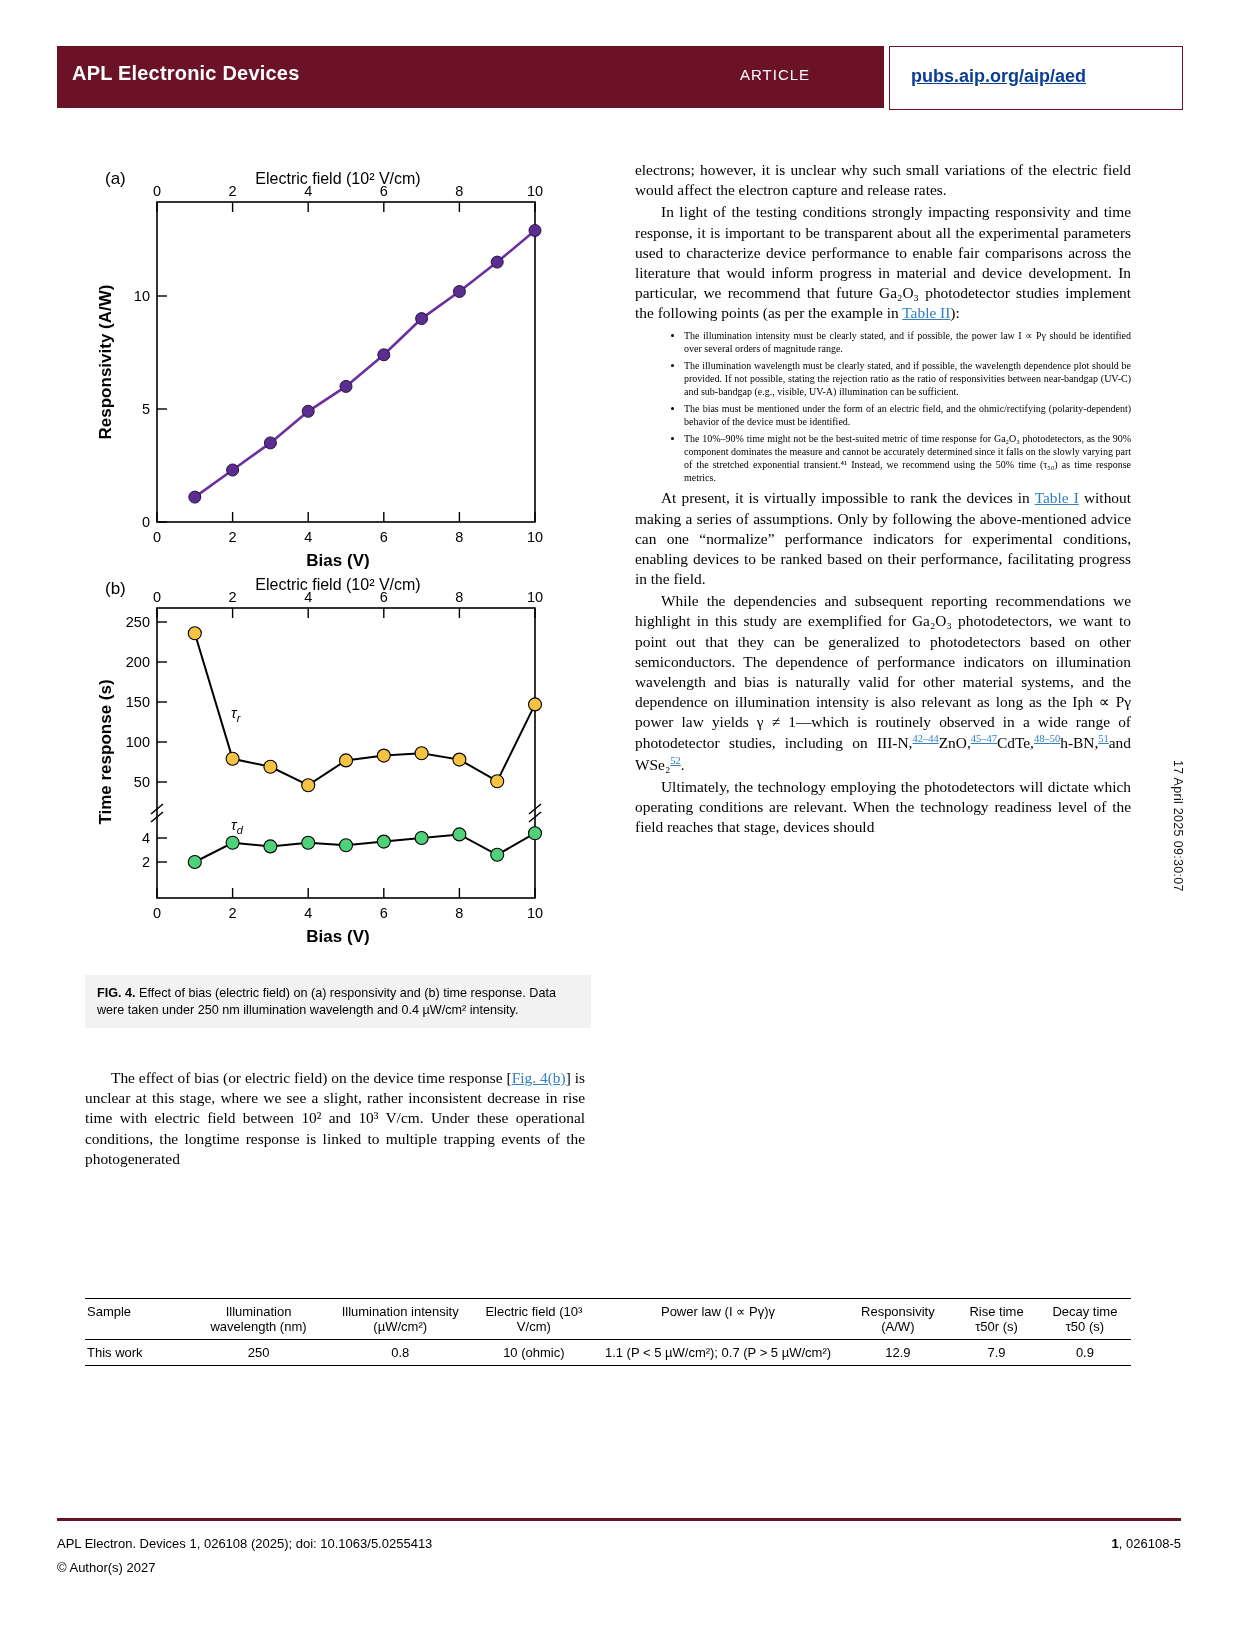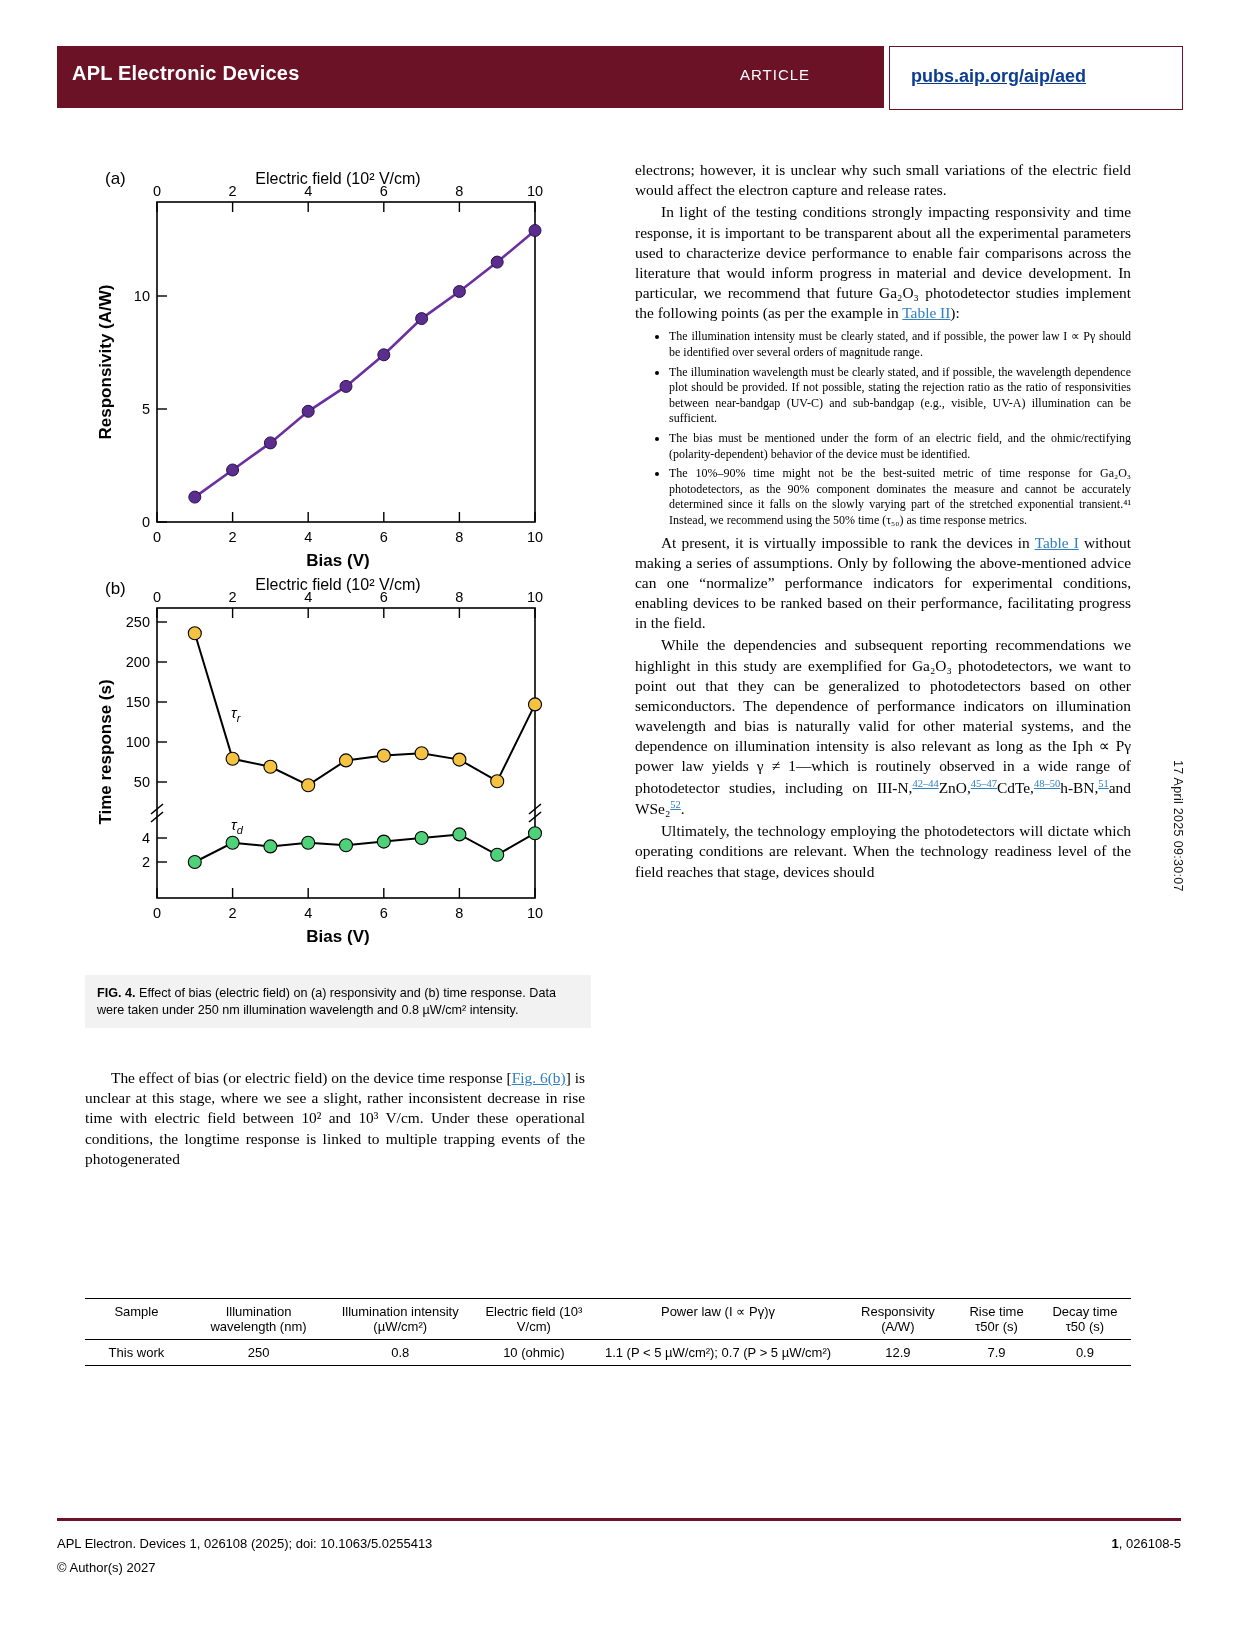--- a/index.html
+++ b/index.html
@@ -22,21 +22,21 @@
   .side-date{position:absolute;left:1185px;top:760px;width:260px;
     transform:rotate(90deg);transform-origin:0 0;
     font-family:"Liberation Sans",sans-serif;font-size:12.5px;color:#111;letter-spacing:0.3px;}
   .col-right{position:absolute;left:635px;top:160px;width:496px;
     font-size:15.4px;line-height:1.31;text-align:justify;}
   .col-right p{margin:0 0 2px 0;text-indent:26px;}
   .col-right p.noind{text-indent:0;}
   h3.sec{font-family:"Liberation Sans",sans-serif;font-size:16px;font-weight:bold;
     margin:18px 0 8px 0;letter-spacing:0.2px;}
   ul.bullets{margin:6px 0 4px 0;padding-left:34px;}
-  ul.bullets li{margin-bottom:4px;text-align:justify;font-size:12px;line-height:1.30;}
+  ul.bullets li{margin-bottom:4px;text-align:justify;font-size:10px;line-height:1.30;margin-left:15px;}
   .lnk{color:#2f7fc1;}
   .sup{font-size:10.5px;vertical-align:super;}
   
   .fig-wrap{position:absolute;left:85px;top:162px;width:506px;height:790px;}
   .fig-caption{position:absolute;left:85px;top:975px;width:506px;background:#f2f2f2;
     padding:10px 12px;box-sizing:border-box;font-family:"Liberation Sans",sans-serif;
     font-size:12.6px;line-height:1.32;}
   .fig-caption b{font-weight:bold;}
   .left-body{position:absolute;left:85px;top:1068px;width:500px;
     font-size:15.4px;line-height:1.31;text-align:justify;}
@@ -44,21 +44,21 @@
   .left-body p.noind{text-indent:0;}
   
   .table-block{position:absolute;left:85px;top:1298px;width:1046px;
     font-family:"Liberation Sans",sans-serif;}
   .table-title{font-size:13px;margin-bottom:8px;}
   .table-title b{font-weight:bold;}
   table.t2{border-collapse:collapse;width:1046px;font-size:13px;}
   table.t2 th,table.t2 td{padding:5px 4px;text-align:center;font-weight:normal;vertical-align:top;}
   table.t2 thead tr{border-top:1.6px solid #000;border-bottom:1px solid #000;}
   table.t2 tbody tr{border-bottom:1.6px solid #000;}
-  table.t2 .lft{text-align:center;padding-left:2px;}
+  table.t2 .lft{text-align:left;padding-left:2px;}
   
   .footer-rule{position:absolute;left:57px;top:1518px;width:1124px;height:3px;background:#6b1226;}
   .footer{position:absolute;left:57px;top:1536px;width:1124px;
     font-family:"Liberation Sans",sans-serif;font-size:13px;}
   .footer .l1{position:absolute;left:0;top:0;}
   .footer .l2{position:absolute;left:0;top:24px;}
   .footer .r1{position:absolute;right:0;top:0;}
   .footer b{font-weight:bold;}
   svg text{font-family:"Liberation Sans",sans-serif;}
 </style>
@@ -240,25 +240,25 @@
     <circle cx="336.6" cy="676" r="6.5"></circle>
     <circle cx="374.4" cy="672.4" r="6.5"></circle>
     <circle cx="412.2" cy="692.8" r="6.5"></circle>
     <circle cx="450" cy="671.2" r="6.5"></circle>
   </g>
   <text x="146" y="668" font-size="15" font-style="italic">τ<tspan font-size="11" dy="4">d</tspan></text>
 </svg>
 </div>
 
 <div class="fig-caption">
-  <b>FIG. 4.</b><span> Effect of bias (electric field) on (a) responsivity and (b) time response. Data were taken under 250 nm illumination wavelength and 0.8 µW/cm² intensity.</span>
+  <b>FIG. 4.</b><span> Effect of bias (electric field) on (a) responsivity and (b) time response. Data were taken under 250 nm illumination wavelength and 0.4 µW/cm² intensity.</span>
 </div>
 
 <div class="left-body">
-  <p><span>The effect of bias (or electric field) on the device time response [</span><a class="lnk" href="#">Fig. 6(b)</a><span>] is unclear at this stage, where we see a slight, rather inconsistent decrease in rise time with electric field between 10² and 10³ V/cm. Under these operational conditions, the longtime response is linked to multiple trapping events of the photogenerated</span></p>
+  <p><span>The effect of bias (or electric field) on the device time response [</span><a class="lnk" href="#">Fig. 4(b)</a><span>] is unclear at this stage, where we see a slight, rather inconsistent decrease in rise time with electric field between 10² and 10³ V/cm. Under these operational conditions, the longtime response is linked to multiple trapping events of the photogenerated</span></p>
 </div>
 
 <div class="col-right">
   <p class="noind">electrons; however, it is unclear why such small variations of the electric field would affect the electron capture and release rates.</p>
 
 
   <p><span>In light of the testing conditions strongly impacting responsivity and time response, it is important to be transparent about all the experimental parameters used to characterize device performance to enable fair comparisons across the literature that would inform progress in material and device development. In particular, we recommend that future Ga₂O₃ photodetector studies implement the following points (as per the example in </span><a class="lnk" href="#">Table II</a><span>):</span></p>
 
   <ul class="bullets">
     <li>The illumination intensity must be clearly stated, and if possible, the power law I ∝ Pγ should be identified over several orders of magnitude range.</li>

